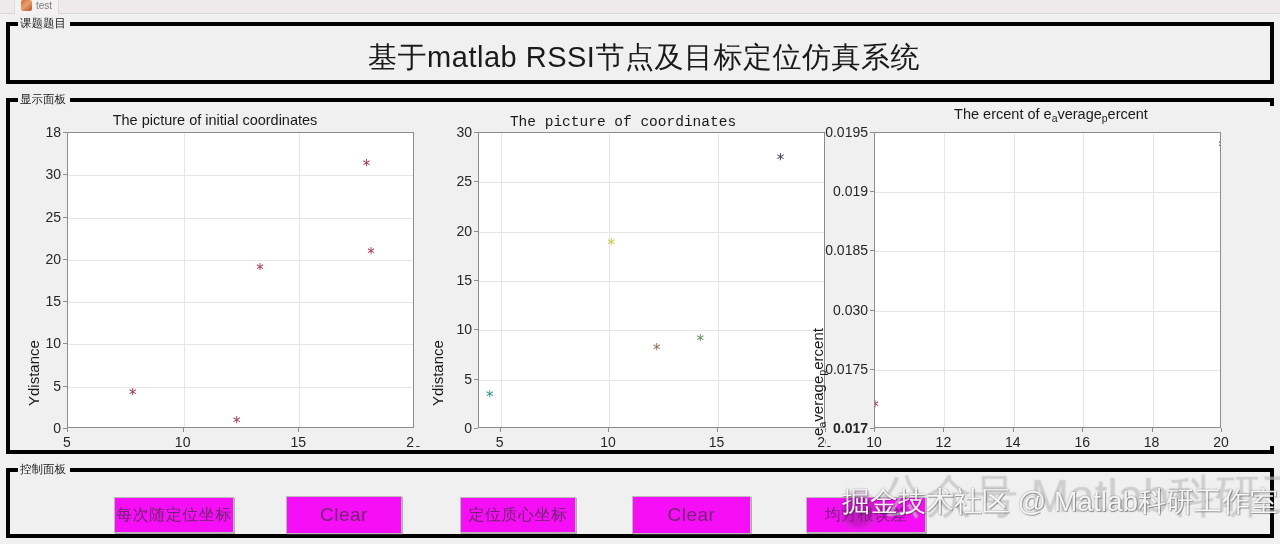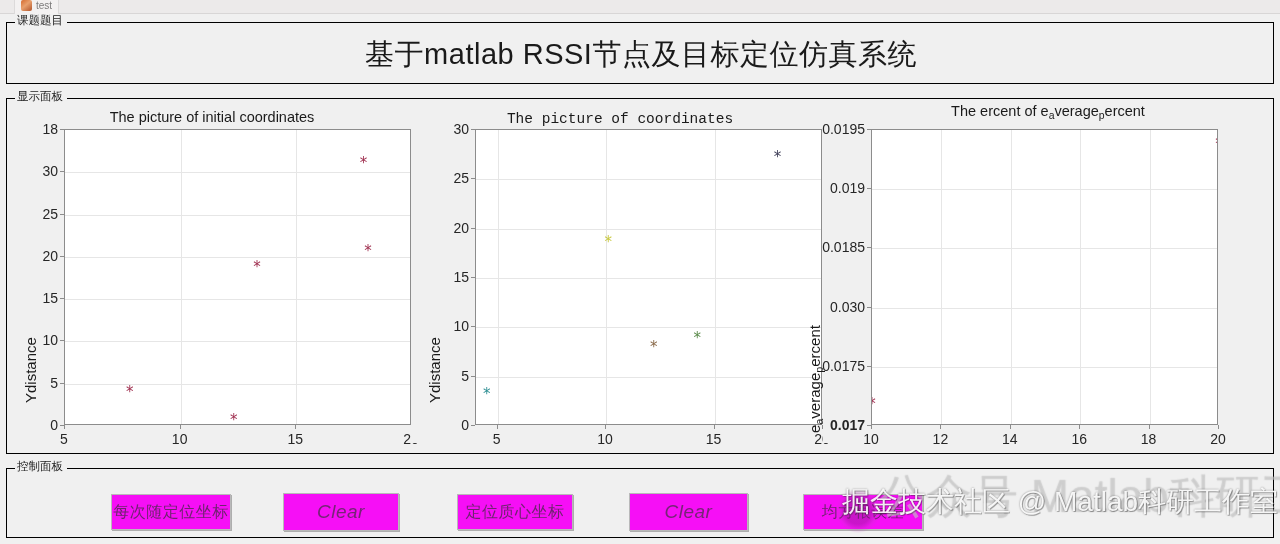--- a/index.html
+++ b/index.html
@@ -40,21 +40,21 @@
     display: inline-block;
   }
   .tab-label {
     font-size: 10px; color: #7d7b7b; line-height: 11px;
     white-space: nowrap;
   }
 
   
   .panel {
     position: absolute;
-    border: 1px solid #000000;
+    border: 4px solid #000000;
     border-radius: 0;
     background: #f0f0f0;
   }
   .panel > .panel-title {
     position: absolute;
     top: -9px; left: 8px;
     background: #f0f0f0;
     padding: 0 4px 0 2px;
     font-size: 11.5px;
     color: #1d1d1d;
@@ -165,21 +165,20 @@
     opacity: .78;
     white-space: nowrap;
     letter-spacing: .5px;
   }
   .mbtn .lbl-en {
     font-size: 19px;
     color: #5a2a5a;
     opacity: .82;
     white-space: nowrap;
     letter-spacing: .5px;
-    font-style: italic;
   }
 
   
   .watermark {
     position: absolute;
     left: 842px; top: 487px;
     font-size: 28px;
     color: rgba(255,255,255,.92);
     text-shadow: 0 0 2px rgba(0,0,0,.45), 1px 1px 0 rgba(60,60,60,.35);
     white-space: nowrap;

